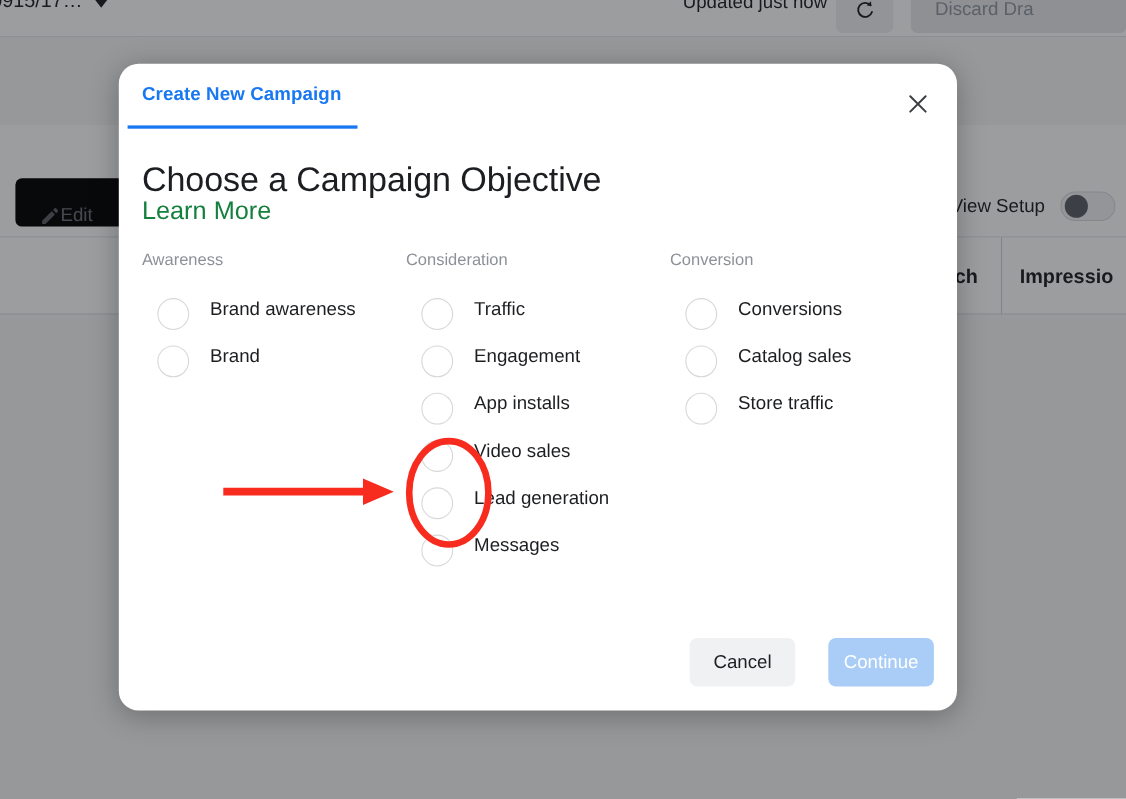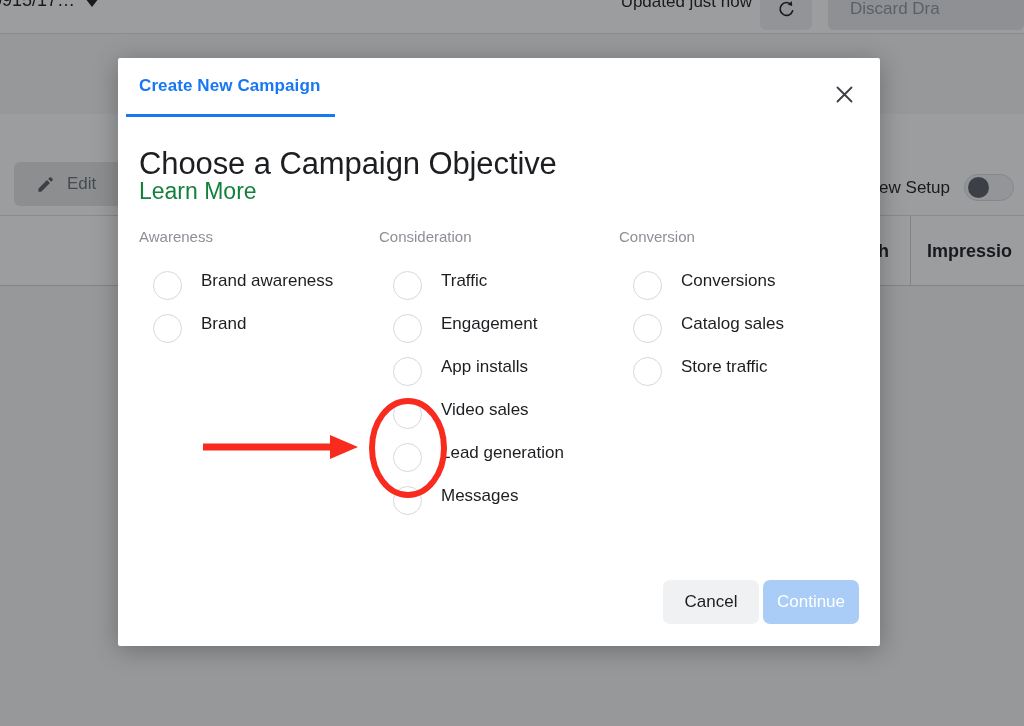--- a/index.html
+++ b/index.html
@@ -74,23 +74,23 @@
   .bg-actionbar {
     position: absolute;
     left: 0; top: 114px; width: 1024px; height: 102px;
     background: #ffffff;
     border-bottom: 1px solid #dcdee3;
   }
   .bg-edit-btn {
     position: absolute;
     left: 14px; top: 48px;
     width: 120px; height: 44px;
-    background: #e5e5e5;
+    background: #000000;
     border-radius: 6px;
-    display: flex; align-items: center; gap: 12px;
+    display: flex; align-items: flex-end; gap: 0;
     padding-left: 22px;
   }
   .pencil-icon {
     width: 19px; height: 19px;
     position: relative;
   }
   .bg-edit-label { font-size: 17px; color: #6b7078; }
 
   .bg-viewsetup {
     position: absolute;
@@ -141,24 +141,24 @@
   
   #scrim {
     position: absolute;
     inset: 0;
     background: rgba(20,22,26,0.42);
   }
 
   
   #modal {
     position: absolute;
-    left: 118px; top: 58px;
+    left: 108px; top: 58px;
     width: 762px; height: 588px;
     background: #ffffff;
-    border-radius: 2px;
+    border-radius: 18px;
     box-shadow: 0 4px 26px rgba(0,0,0,0.28);
     overflow: hidden;
   }
 
   .modal-tabbar {
     position: absolute;
     left: 0; top: 0; width: 100%; height: 56px;
   }
   .modal-tab {
     position: absolute;
@@ -221,21 +221,21 @@
   }
   .option-label {
     font-size: 17px; color: #1c1e21;
     margin-left: 19px;
     white-space: nowrap;
   }
 
   .modal-footer {
     position: absolute;
     right: 21px; bottom: 22px;
-    display: flex; align-items: center; gap: 4px;
+    display: flex; align-items: center; gap: 30px;
   }
   .btn {
     height: 44px;
     border-radius: 7px;
     display: flex; align-items: center; justify-content: center;
     font-size: 17px;
     cursor: pointer;
     border: none;
     font-family: "Liberation Sans", sans-serif;
   }

